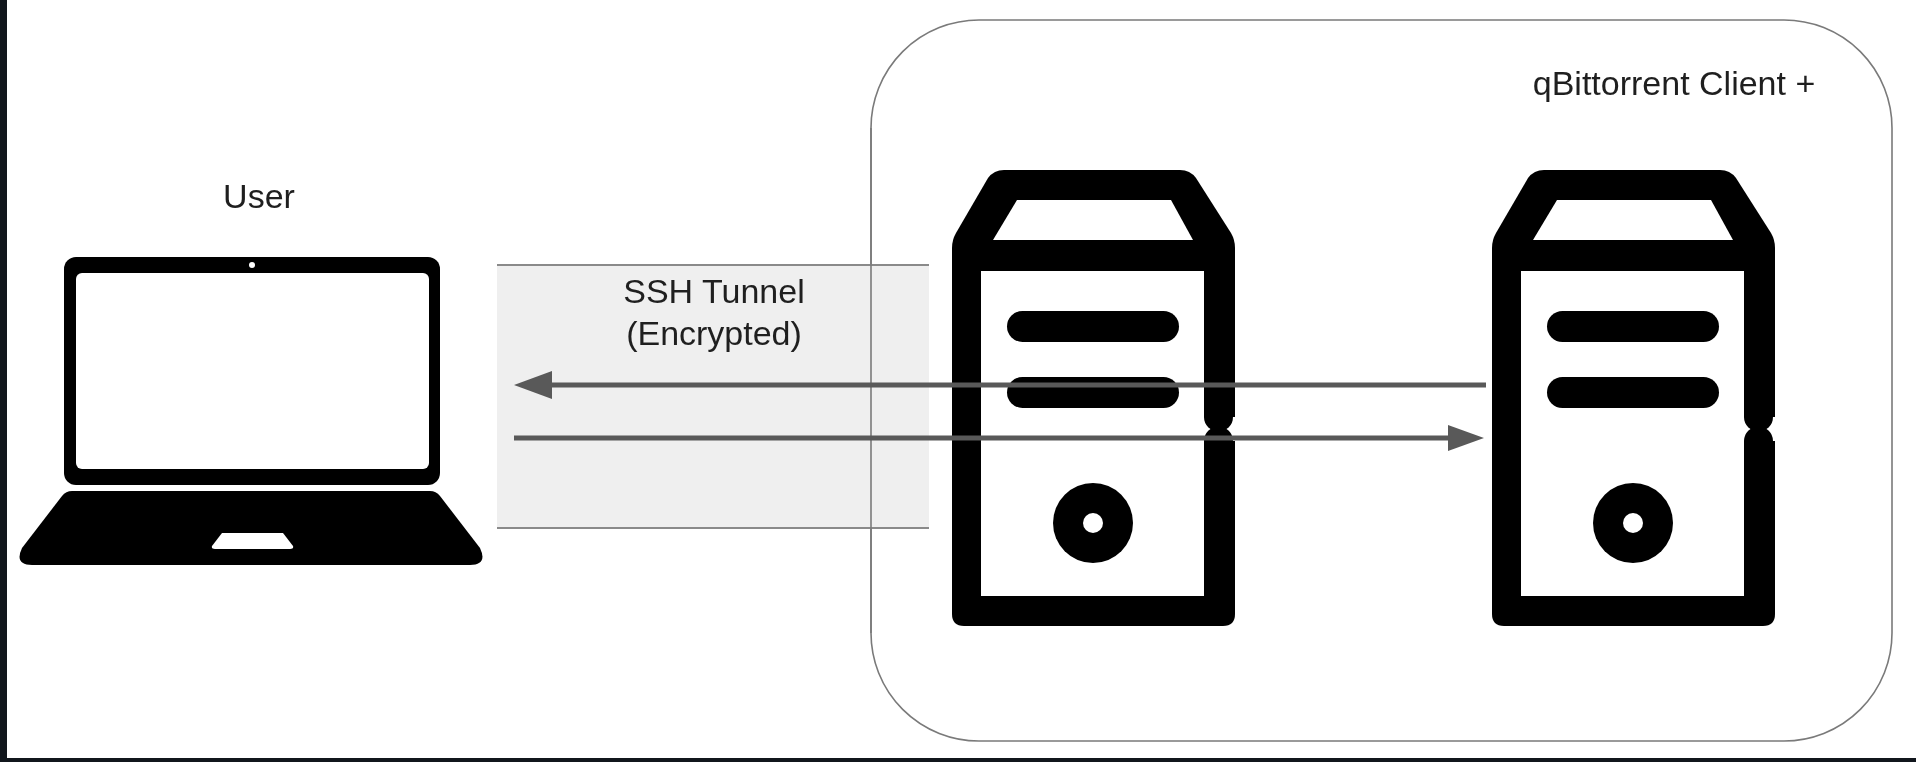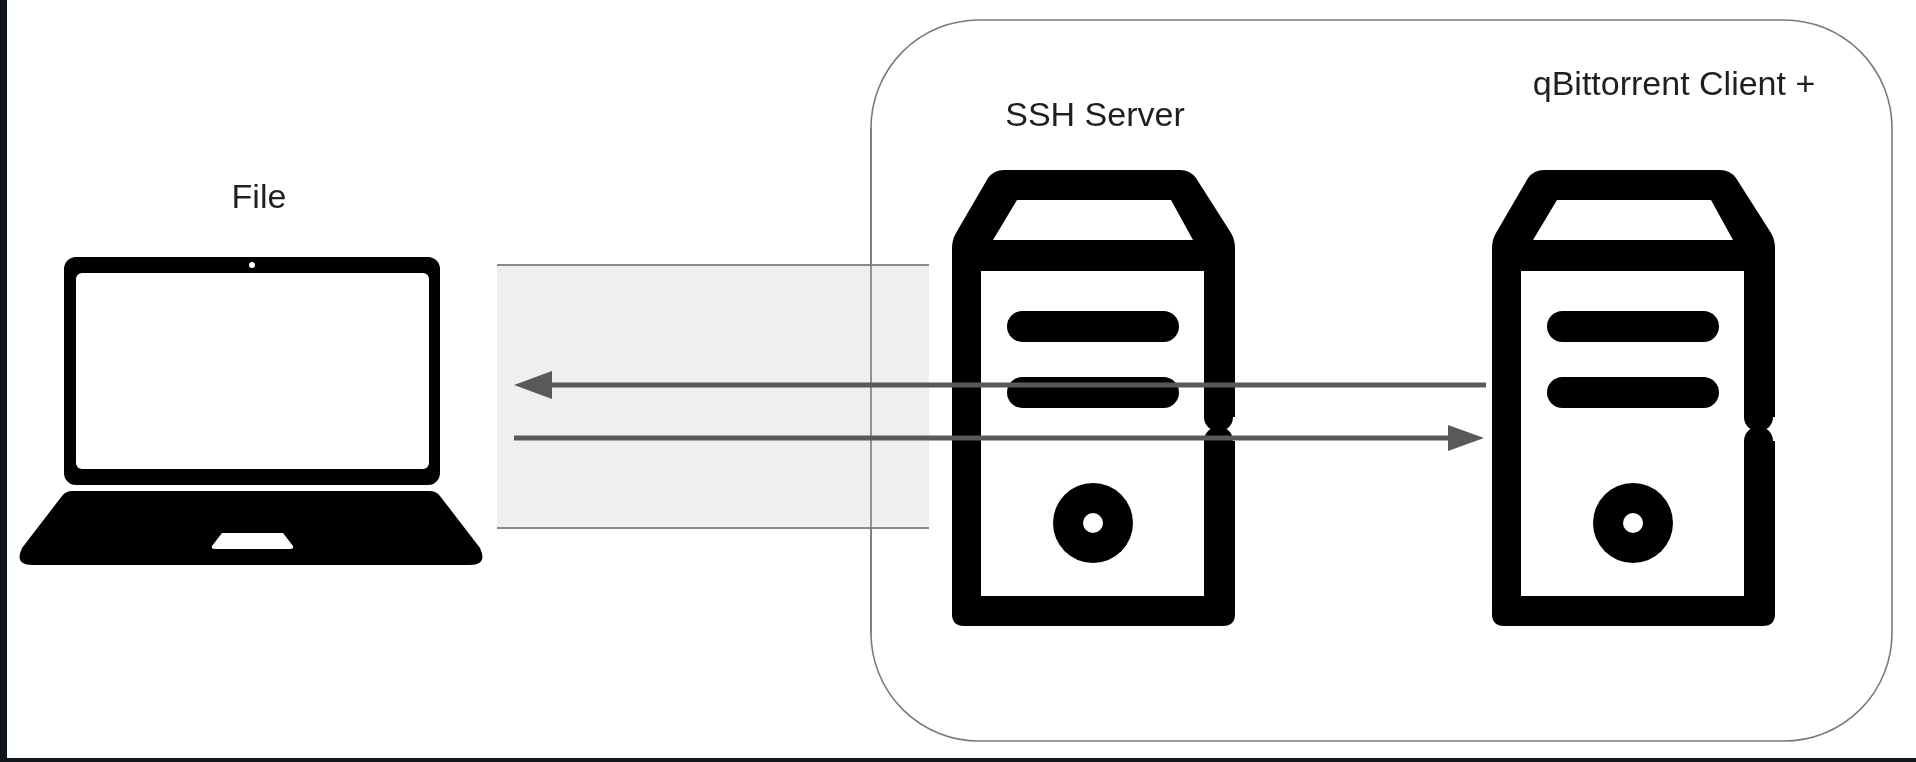--- a/index.html
+++ b/index.html
@@ -98,24 +98,27 @@
     <g>
       <line x1="1486" y1="385" x2="548" y2="385" stroke="#595959" stroke-width="5"></line>
       <polygon points="514,385 552,371 552,399" fill="#595959"></polygon>
     </g>
     <g>
       <line x1="514" y1="438" x2="1452" y2="438" stroke="#595959" stroke-width="5"></line>
       <polygon points="1484,438 1448,425 1448,451" fill="#595959"></polygon>
     </g>
   </svg>
 
-  <div class="label" style="left:159px; top:175px; width:200px;">File</div>
+  <div class="label" style="left:159px; top:175px; width:200px;">User</div>
 
+  <div class="label" style="left:564px; top:270px; width:300px;">
+    <div>SSH Tunnel</div>
+    <div>(Encrypted)</div>
+  </div>
 
-  <div class="label" style="left:945px; top:93px; width:300px;">SSH Server</div>
 
   <div class="label" style="left:1524px; top:62px; width:300px;">
     <div>qBittorrent Client +</div>
   </div>
 
   <div class="edge-left"></div>
   <div class="edge-bottom"></div>
 </div>
 
 </body></html>

